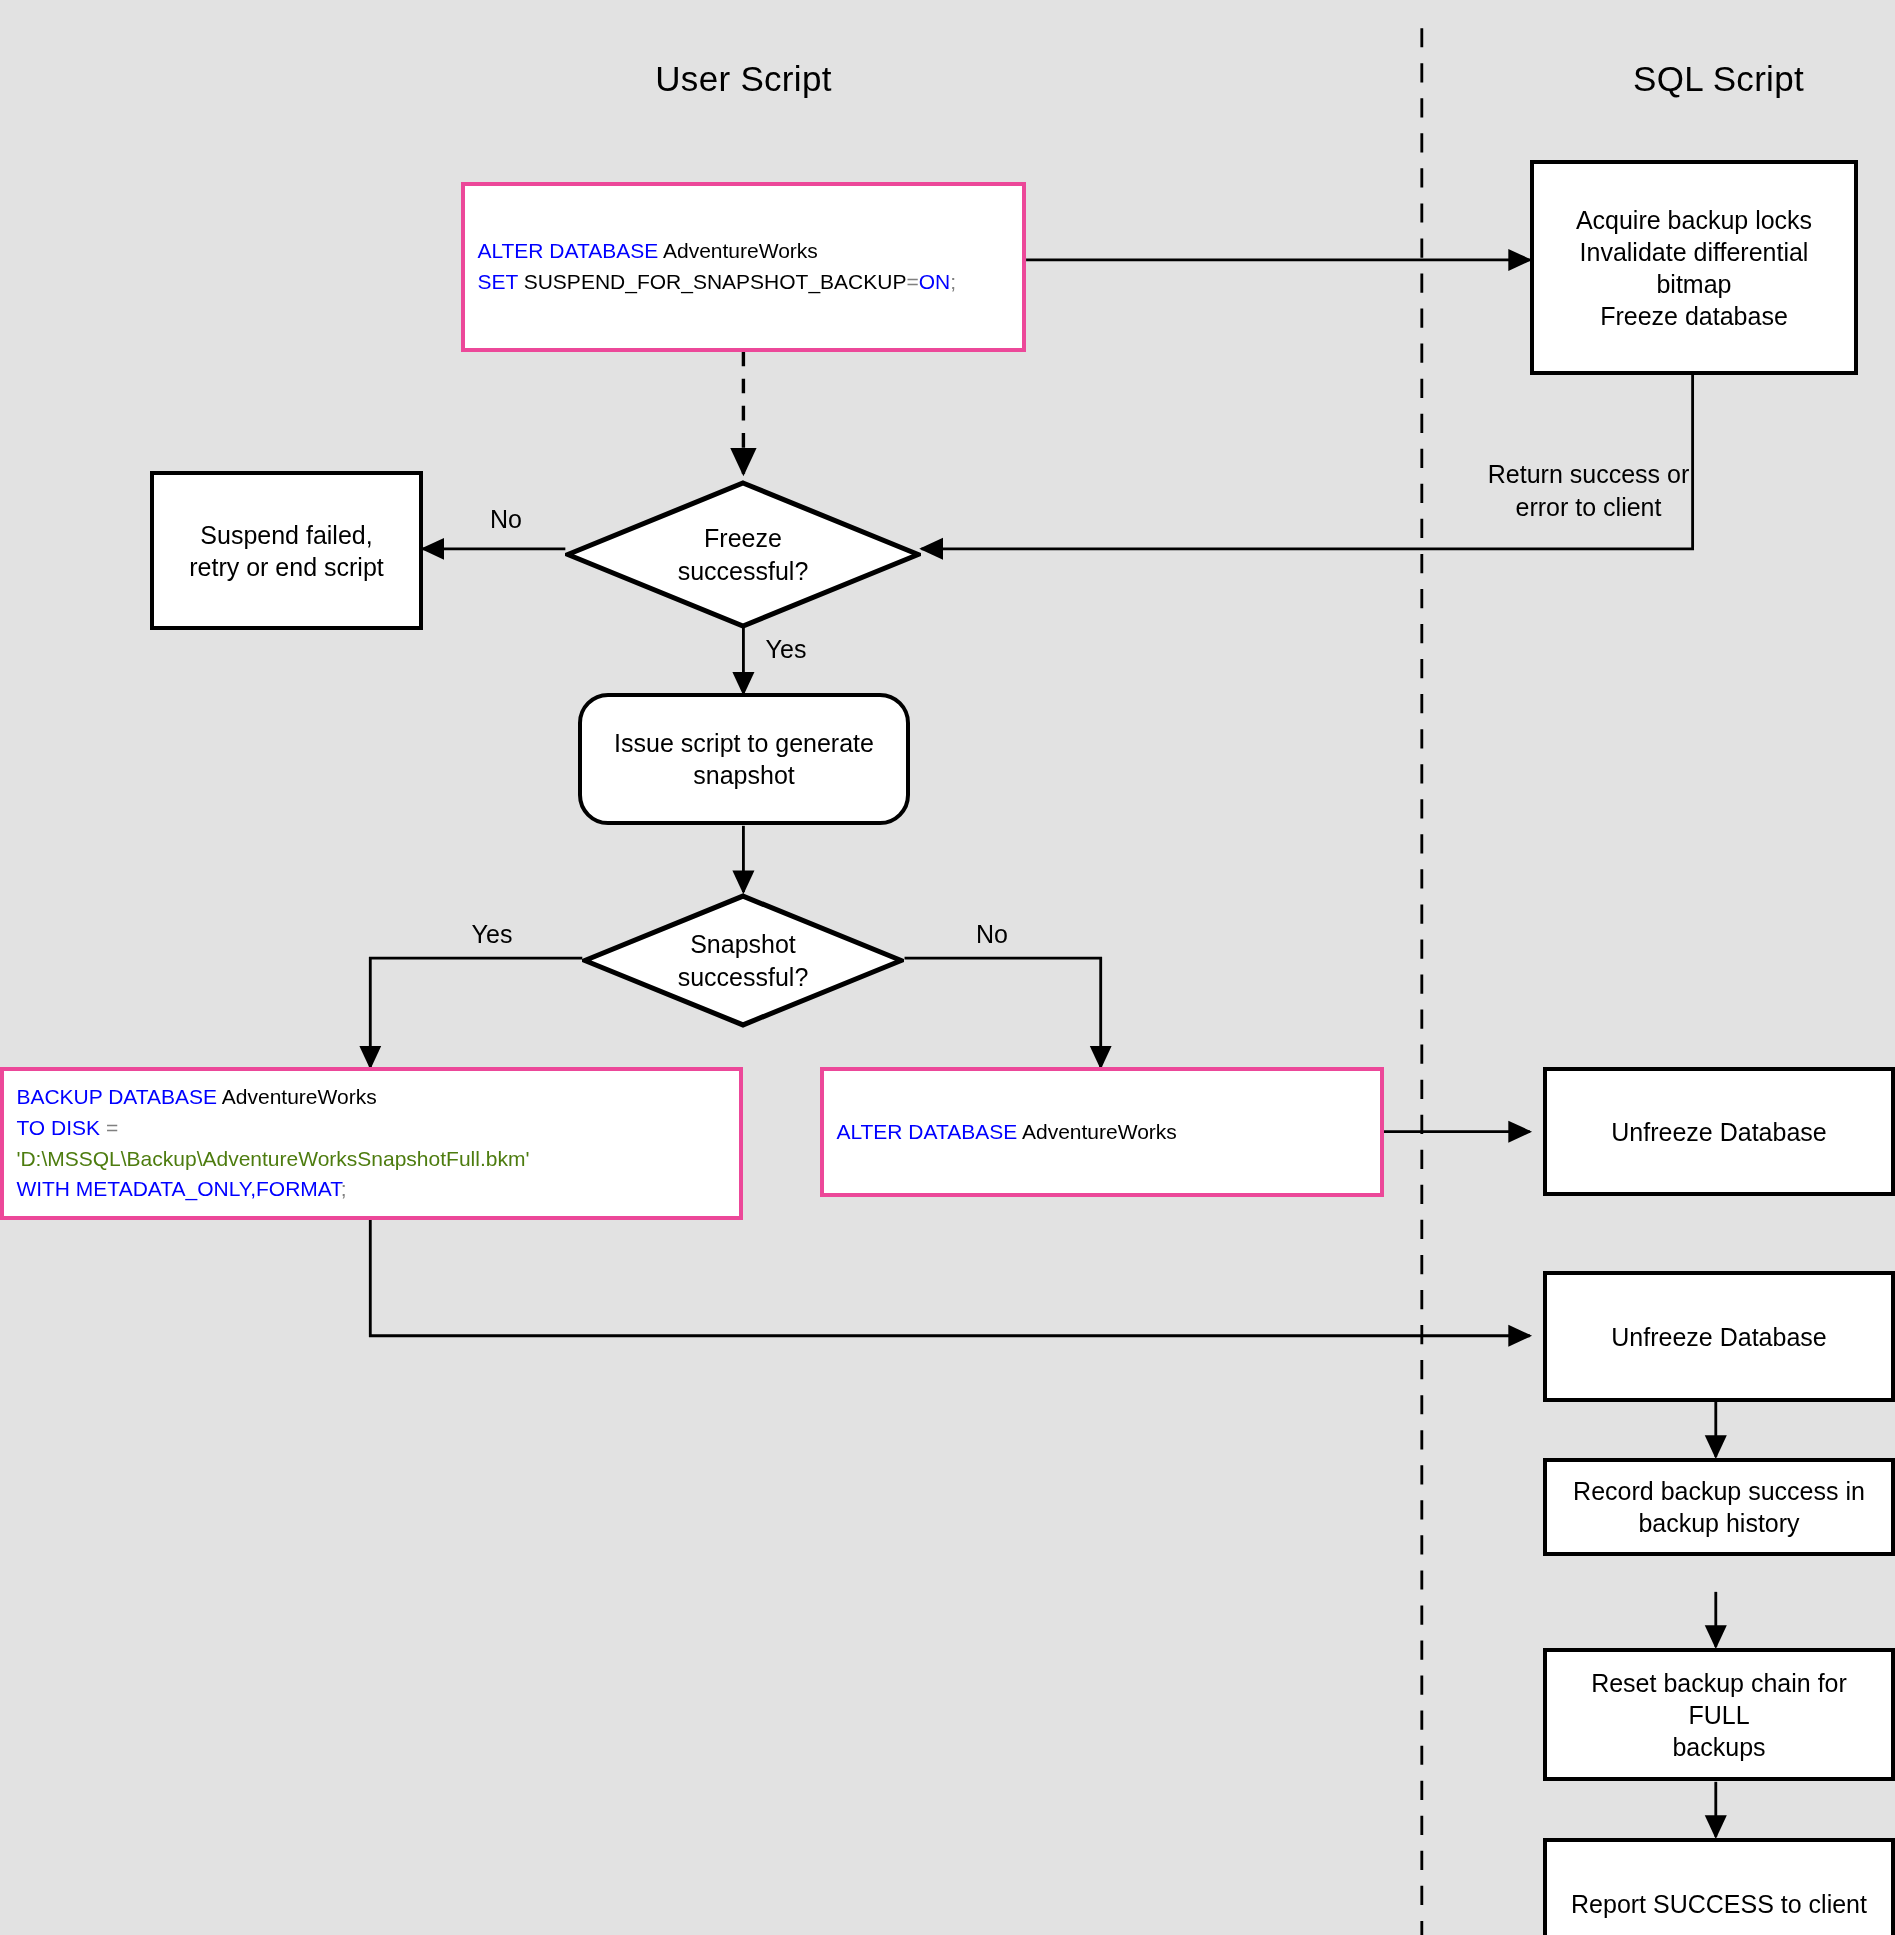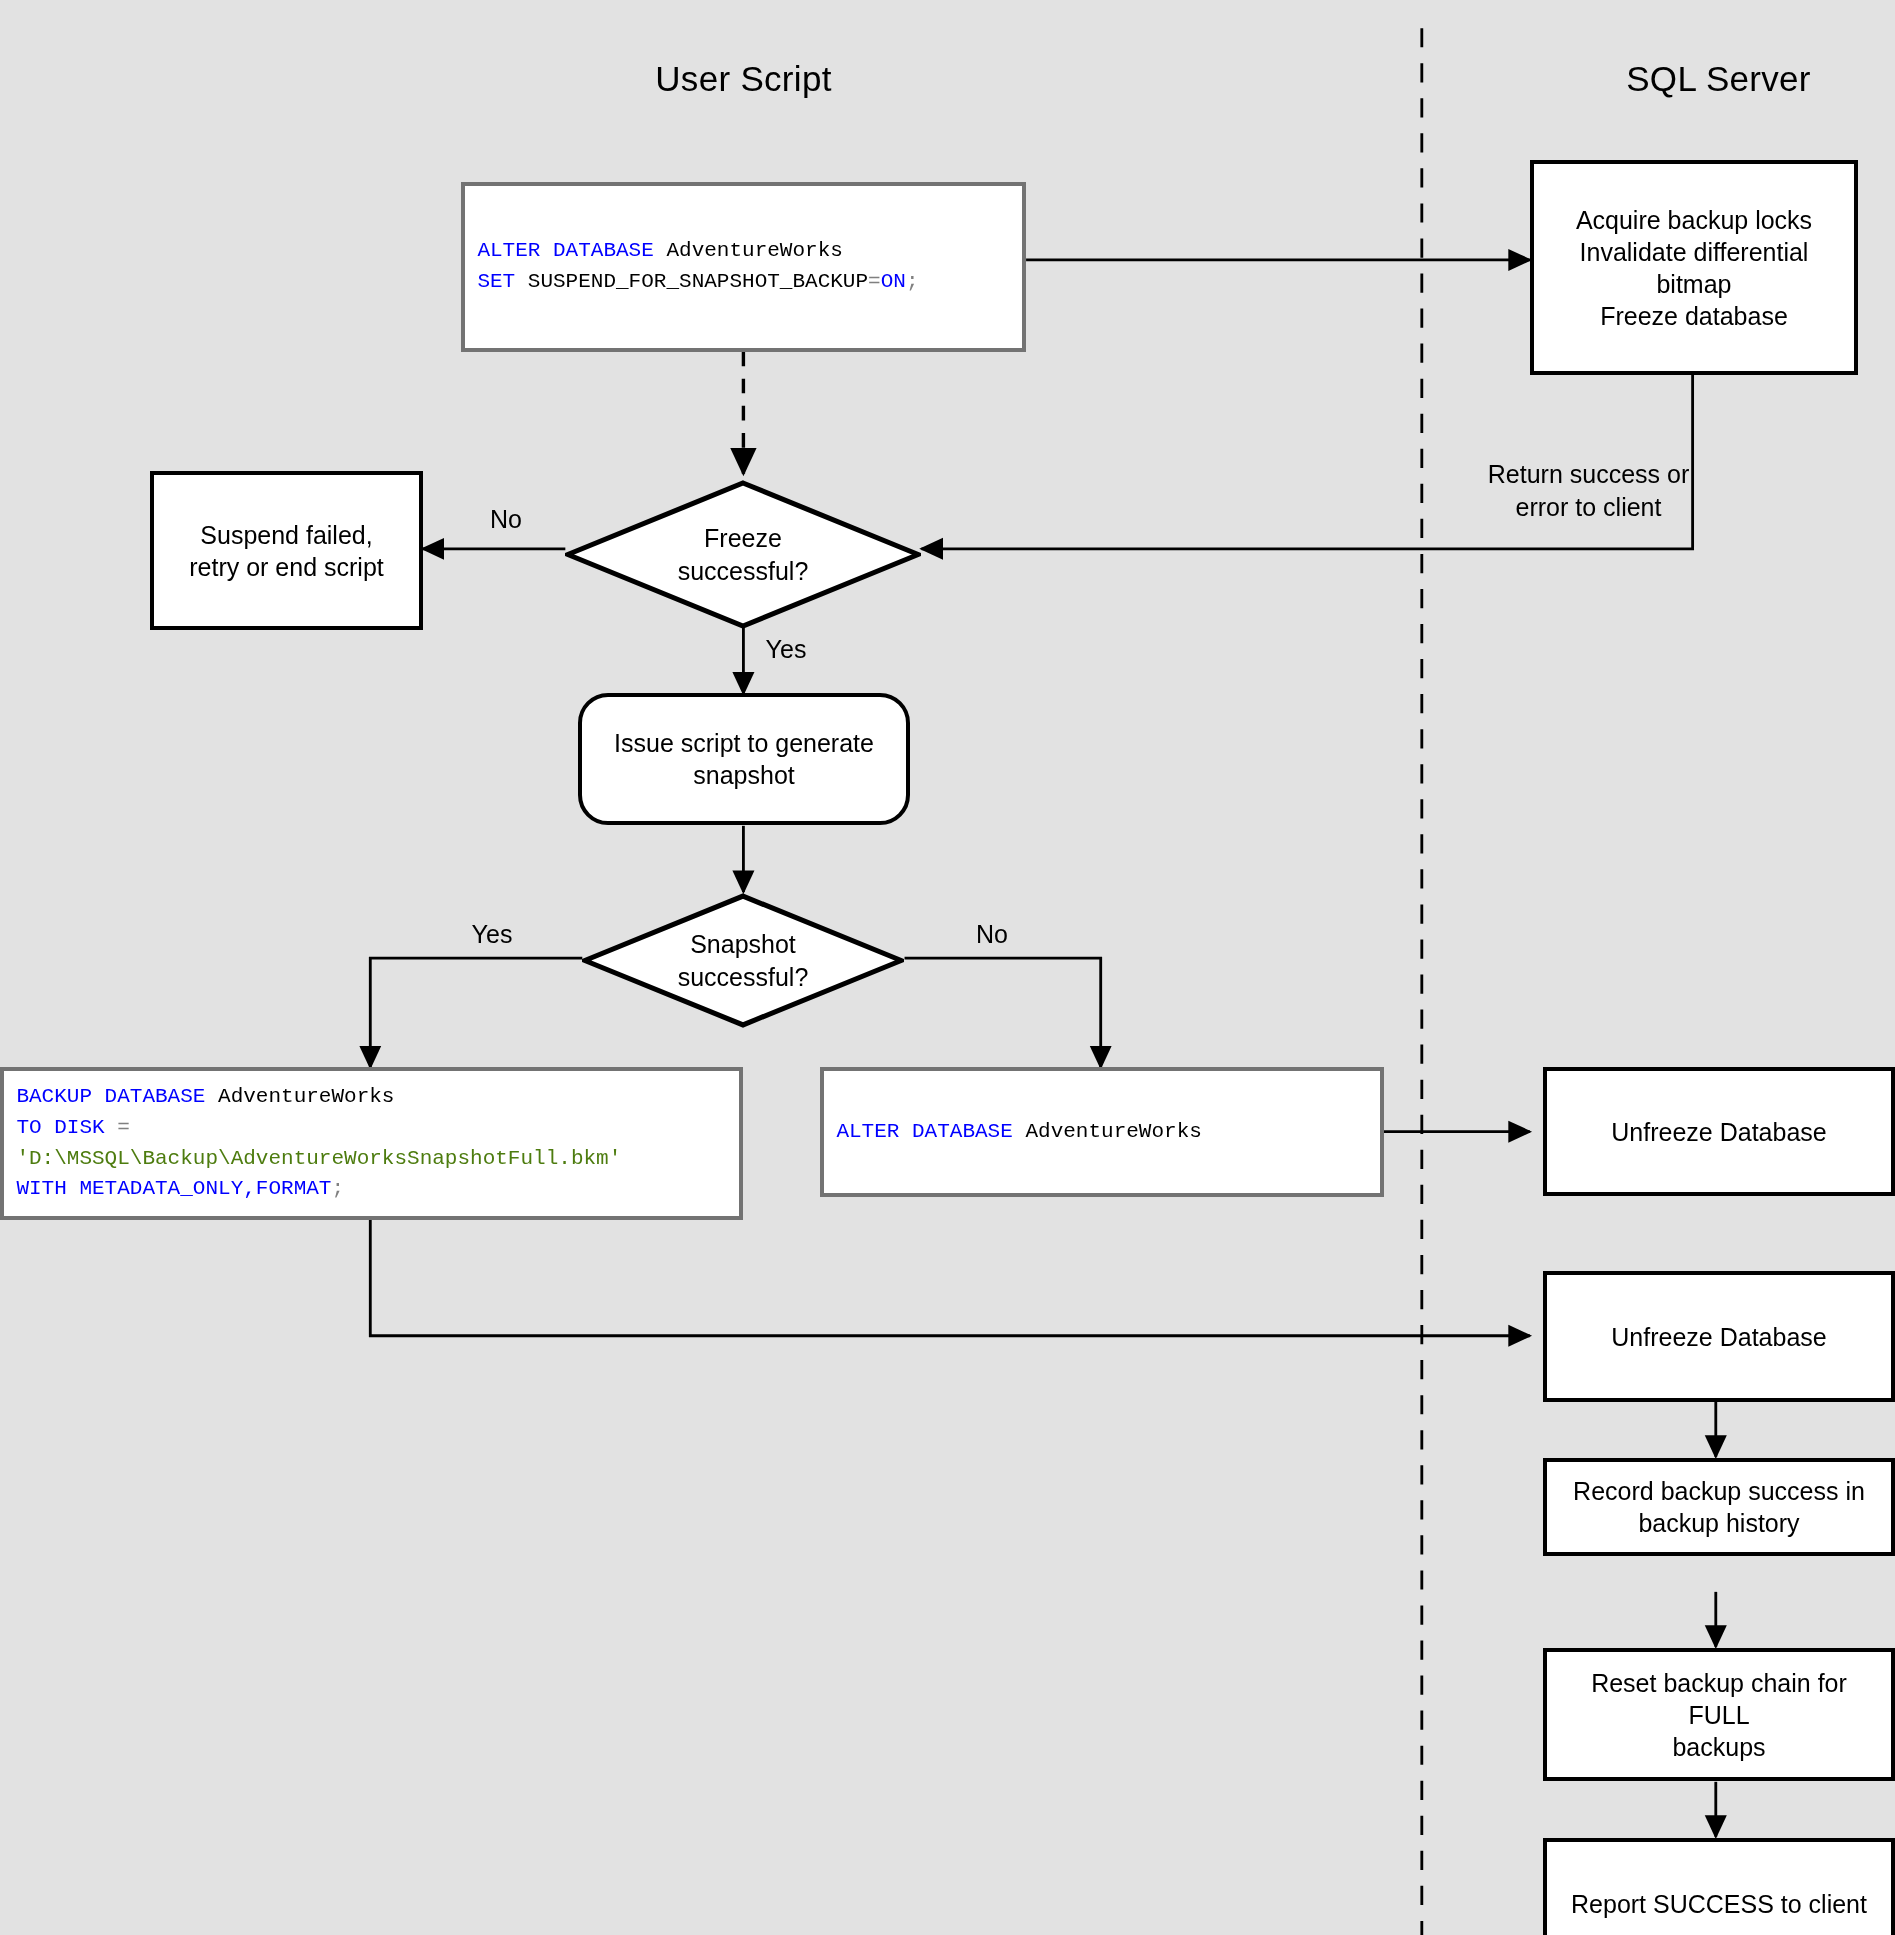--- a/index.html
+++ b/index.html
@@ -42,26 +42,26 @@
     justify-content: center;
     text-align: center;
     font-size: 25px;
     line-height: 1.28;
     color: #000;
     padding: 4.5px 10.2px;
   }
   .code {
     position: absolute;
     background: #ffffff;
-    border: 4px solid #737373;
+    border: 4px solid #ec4899;
     box-sizing: border-box;
     display: flex;
     flex-direction: column;
     justify-content: center;
-    font-family: Liberation Mono, monospace;
+    font-family: Liberation Sans, sans-serif;
     font-size: 21px;
     line-height: 1.46;
     padding: 5.7px 12.4px;
     white-space: pre;
   }
   .kw   { color: #0000ff; }
   .id   { color: #000000; }
   .op   { color: #808080; }
   .str  { color: #4d7c0f; }
   .punc { color: #808080; }
@@ -128,21 +128,21 @@
 
     <path d="M3035,2430 L3035,2527" fill="none" stroke="#000" stroke-width="5" marker-end="url(#arrow)"></path>
 
     <path d="M3035,2766 L3035,2863" fill="none" stroke="#000" stroke-width="5" marker-end="url(#arrow)"></path>
 
     <path d="M3035,3102 L3035,3199" fill="none" stroke="#000" stroke-width="5" marker-end="url(#arrow)"></path>
   </svg>
 
   <div class="col-title" style="left:588px; top:31px; width:311px;">User Script</div>
 
-  <div class="col-title" style="left:1577px; top:31px; width:283px;">SQL Server</div>
+  <div class="col-title" style="left:1577px; top:31px; width:283px;">SQL Script</div>
 
   <div class="code" id="n-alter-on" style="left:461px; top:154px; width:565px; height:170px;"><div><span class="kw">ALTER DATABASE</span><span class="id"> AdventureWorks</span></div><div><span class="kw">SET</span><span class="id"> SUSPEND_FOR_SNAPSHOT_BACKUP</span><span class="op">=</span><span class="kw">ON</span><span class="punc">;</span></div></div>
 
   <div class="node" style="left:150px; top:443px; width:273px; height:159px;">Suspend failed,<br>retry or end script</div>
 
   <div class="node" style="left:1530px; top:132px; width:328px; height:215px;">Acquire backup locks<br>Invalidate differential<br>bitmap<br>Freeze database</div>
 
   <div class="diamond" style="left:565px; top:452px; width:356px; height:149px;">
     <svg width="356" height="149" viewBox="0 0 630 263" xmlns="http://www.w3.org/2000/svg">
       <polygon points="315,5 625,131.5 315,258 5,131.5" fill="#ffffff" stroke="#000000" stroke-width="9"></polygon>

